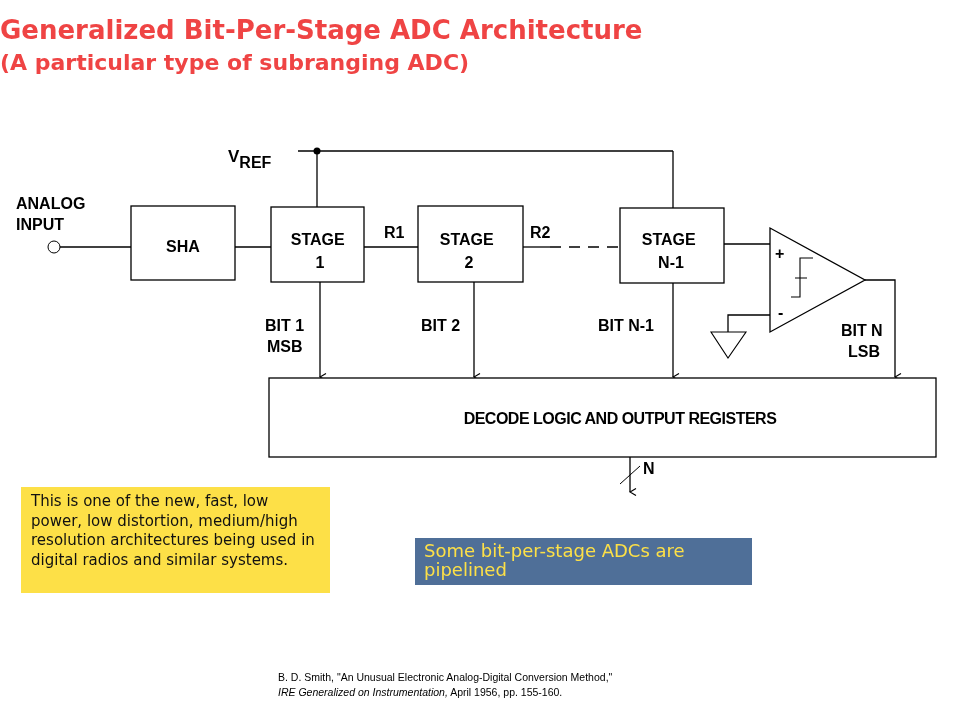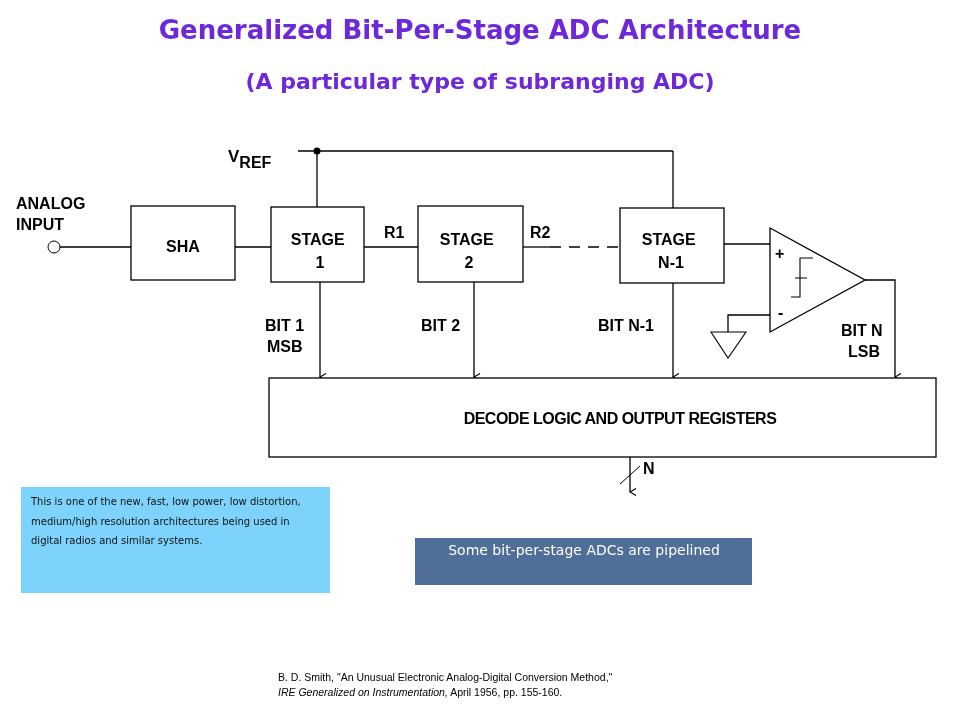--- a/index.html
+++ b/index.html
@@ -1,33 +1,33 @@
 <!DOCTYPE html>
 <html><head>
 <meta charset="utf-8">
 <style>
   html, body { margin: 0; padding: 0; background: #ffffff; }
   body { width: 960px; height: 720px; position: relative; overflow: hidden; }
   .title {
-    position: absolute; left: 0; width: 960px; text-align: center;
-    font-family: "DejaVu Sans", sans-serif; font-weight: bold; color: #6d28d9;
+    position: absolute; left: 0; width: 960px; text-align: left;
+    font-family: "DejaVu Sans", sans-serif; font-weight: bold; color: #ef4444;
   }
   #title1 { top: 15px; font-size: 26px; letter-spacing: 0px; }
-  #title2 { top: 50px; font-size: 22px; margin-top: 19px; }
+  #title2 { top: 50px; font-size: 22px; }
   svg#diagram { position: absolute; left: 0; top: 0; }
   svg text { font-family: "Liberation Sans", sans-serif; font-weight: bold; fill: #000; }
   .note-yellow {
     position: absolute; left: 21px; top: 487px; width: 309px; height: 106px;
-    background: #7dd3fc; box-sizing: border-box; padding: 5px 8px 0 10px;
-    font-family: "DejaVu Sans", sans-serif; font-size: 10px; line-height: 19.5px; color: #111;
+    background: #fde047; box-sizing: border-box; padding: 5px 8px 0 10px;
+    font-family: "DejaVu Sans", sans-serif; font-size: 15px; line-height: 19.5px; color: #111;
   }
   .note-blue {
     position: absolute; left: 415px; top: 538px; width: 337px; height: 47px;
     background: #4f6f98; box-sizing: border-box; padding: 3px 8px 0 9px;
-    font-family: "DejaVu Sans", sans-serif; font-size: 14px; line-height: 19px; color: #ffffff; text-align: center;
+    font-family: "DejaVu Sans", sans-serif; font-size: 18px; line-height: 19px; color: #fde047;
   }
   .citation {
     position: absolute; left: 278px; top: 670px; width: 400px;
     font-family: "Liberation Sans", sans-serif; font-size: 10.5px; line-height: 15px; color: #000;
   }
   .citation .it { font-style: italic; }
 </style>
 </head>
 <body>
 

